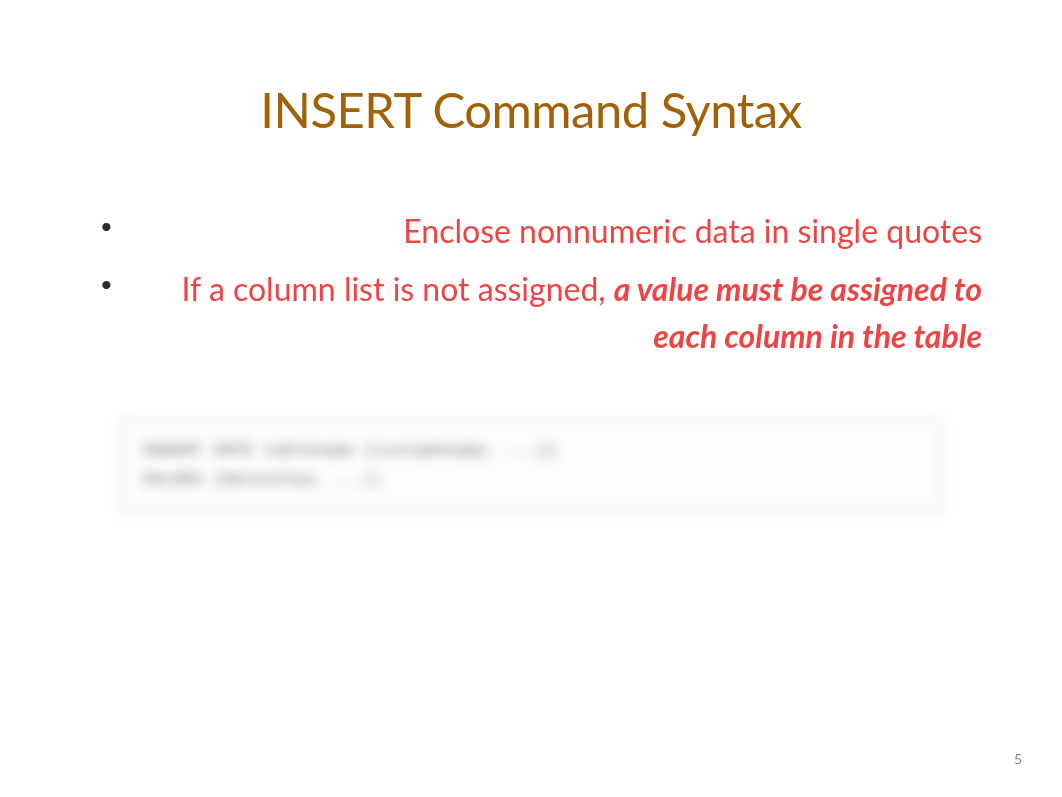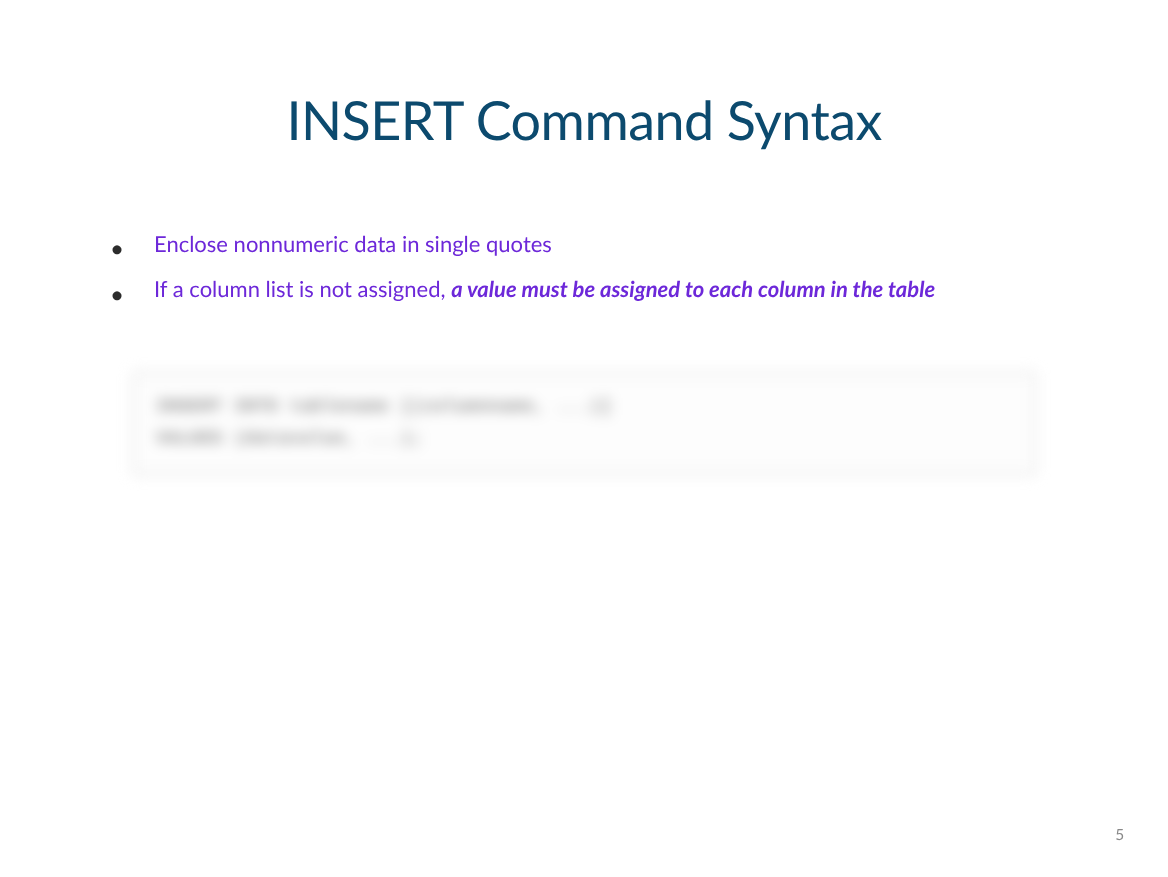--- a/index.html
+++ b/index.html
@@ -19,37 +19,38 @@
     .slide {
       width: 100%;
       height: 100%;
       padding: 80px 80px 40px 80px;
       position: relative;
     }
     .title {
       font-size: 49px;
       font-weight: 400;
       text-align: center;
-      color: #0c4a6e;
+      color: #a16207;
       margin-bottom: 70px;
       letter-spacing: -0.5px;
     }
     .bullets {
       list-style: none;
       padding-left: 20px;
       margin-bottom: 60px;
     }
     .bullets li {
-      font-size: 20px;
+      font-size: 32px;
       line-height: 1.45;
-      color: #6d28d9;
+      color: #ef4444;
       position: relative;
       padding-left: 40px;
       margin-bottom: 12px;
       font-weight: 400;
+      text-align: right;
     }
     .bullets li::before {
       content: '•';
       position: absolute;
       left: 0;
       top: 2px;
       font-size: 22px;
       color: #2c2c2c;
     }
     .emph {

